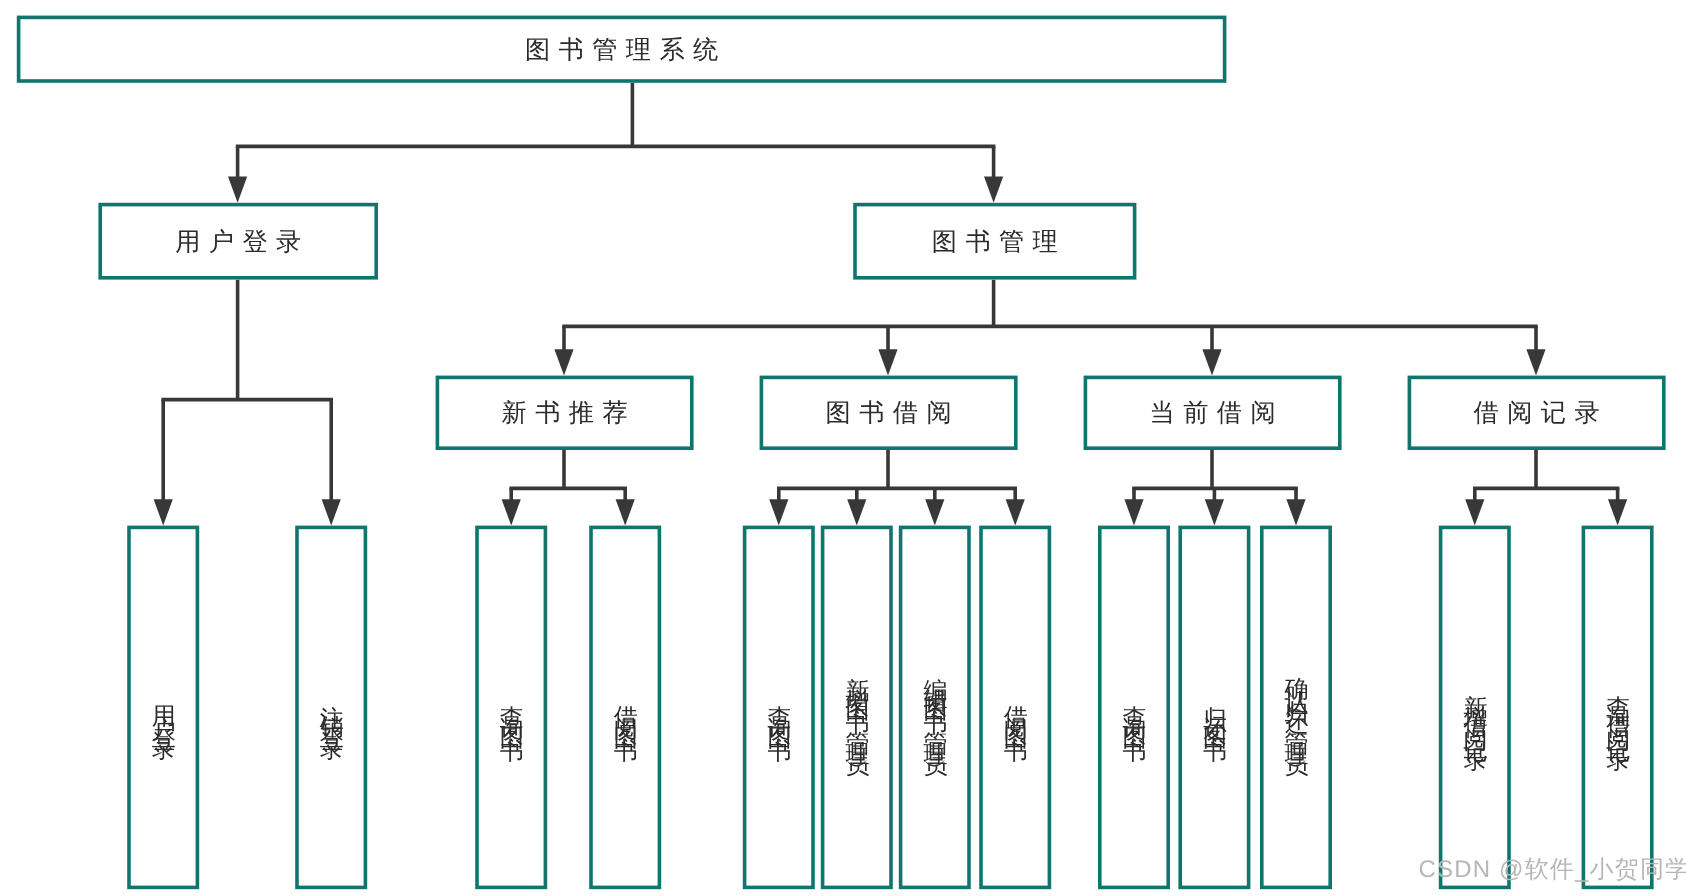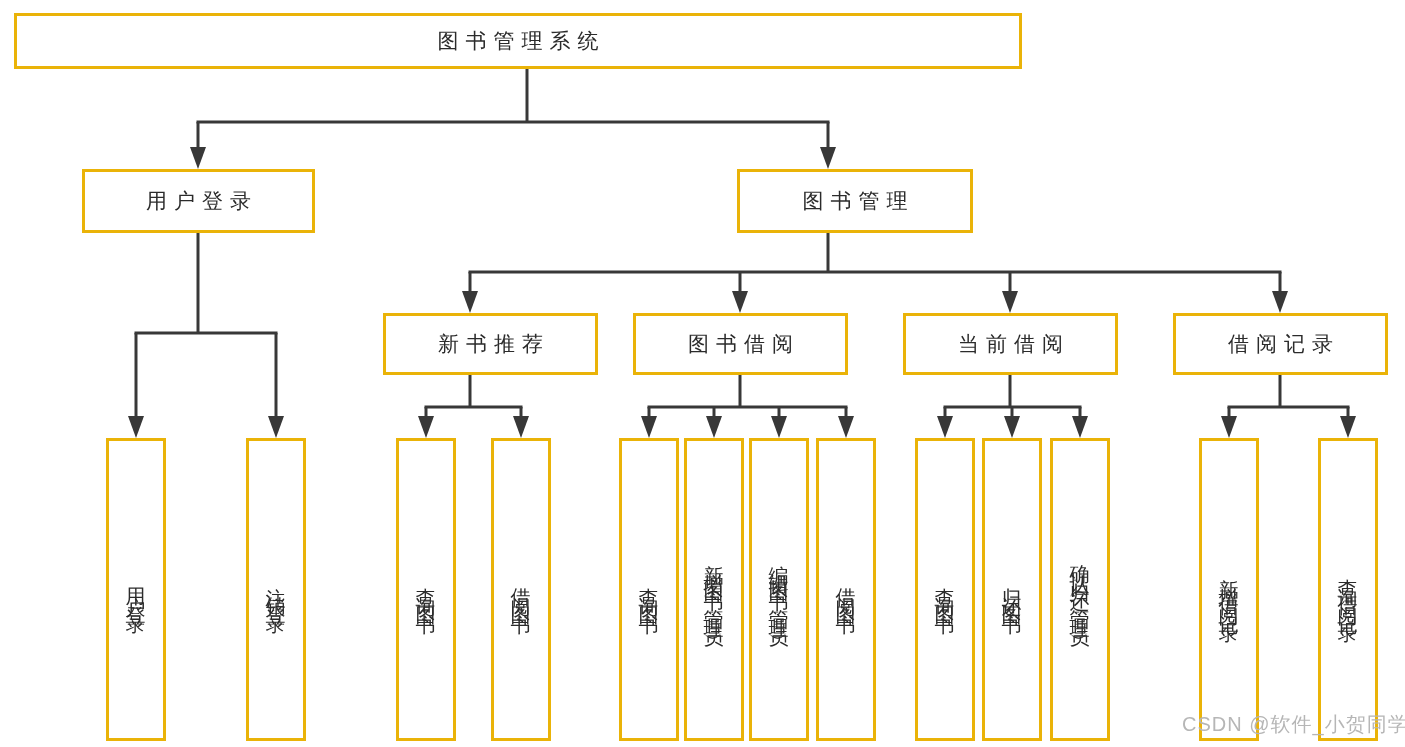--- a/index.html
+++ b/index.html
@@ -18,21 +18,21 @@
   svg.connectors {
     position: absolute;
     left: 0; top: 0;
     width: 1405px; height: 747px;
     pointer-events: none;
   }
   .box {
     position: absolute;
     box-sizing: border-box;
     background: #ffffff;
-    border: 3px solid #eab308;
+    border: 3px solid #0f766e;
     color: #2b2b2b;
     display: flex;
     align-items: center;
     justify-content: center;
     text-align: center;
   }
   .h-label {
     font-size: 21px;
     letter-spacing: 7px;
     text-indent: 7px;
@@ -43,23 +43,23 @@
     font-size: 20px;
     letter-spacing: 9px;
     line-height: 1;
   }
   .v-box .v-label {
     display: inline-block;
   }
   
   .lvl1 { left: 14px;  top: 13px;  width: 1008px; height: 56px; }
   .n-user-login { left: 82px;  top: 169px; width: 233px; height: 64px; }
-  .n-book-mgmt  { left: 711px; top: 169px; width: 236px; height: 64px; margin-left: 26px; }
+  .n-book-mgmt  { left: 711px; top: 169px; width: 236px; height: 64px; }
   .lvl3 { top: 313px; width: 215px; height: 62px; }
-  .n-new-rec  { left: 363px; margin-left: 20px; }
+  .n-new-rec  { left: 363px; }
   .n-borrow   { left: 633px; text-align: right; }
   .n-current  { left: 903px; }
   .n-records  { left: 1173px; }
   .leaf { top: 438px; width: 60px; height: 303px; }
   .x1  { left: 106px; }
   .x2  { left: 246px; }
   .x3  { left: 396px; }
   .x4  { left: 491px; }
   .x5  { left: 619px; }
   .x6  { left: 684px; }

